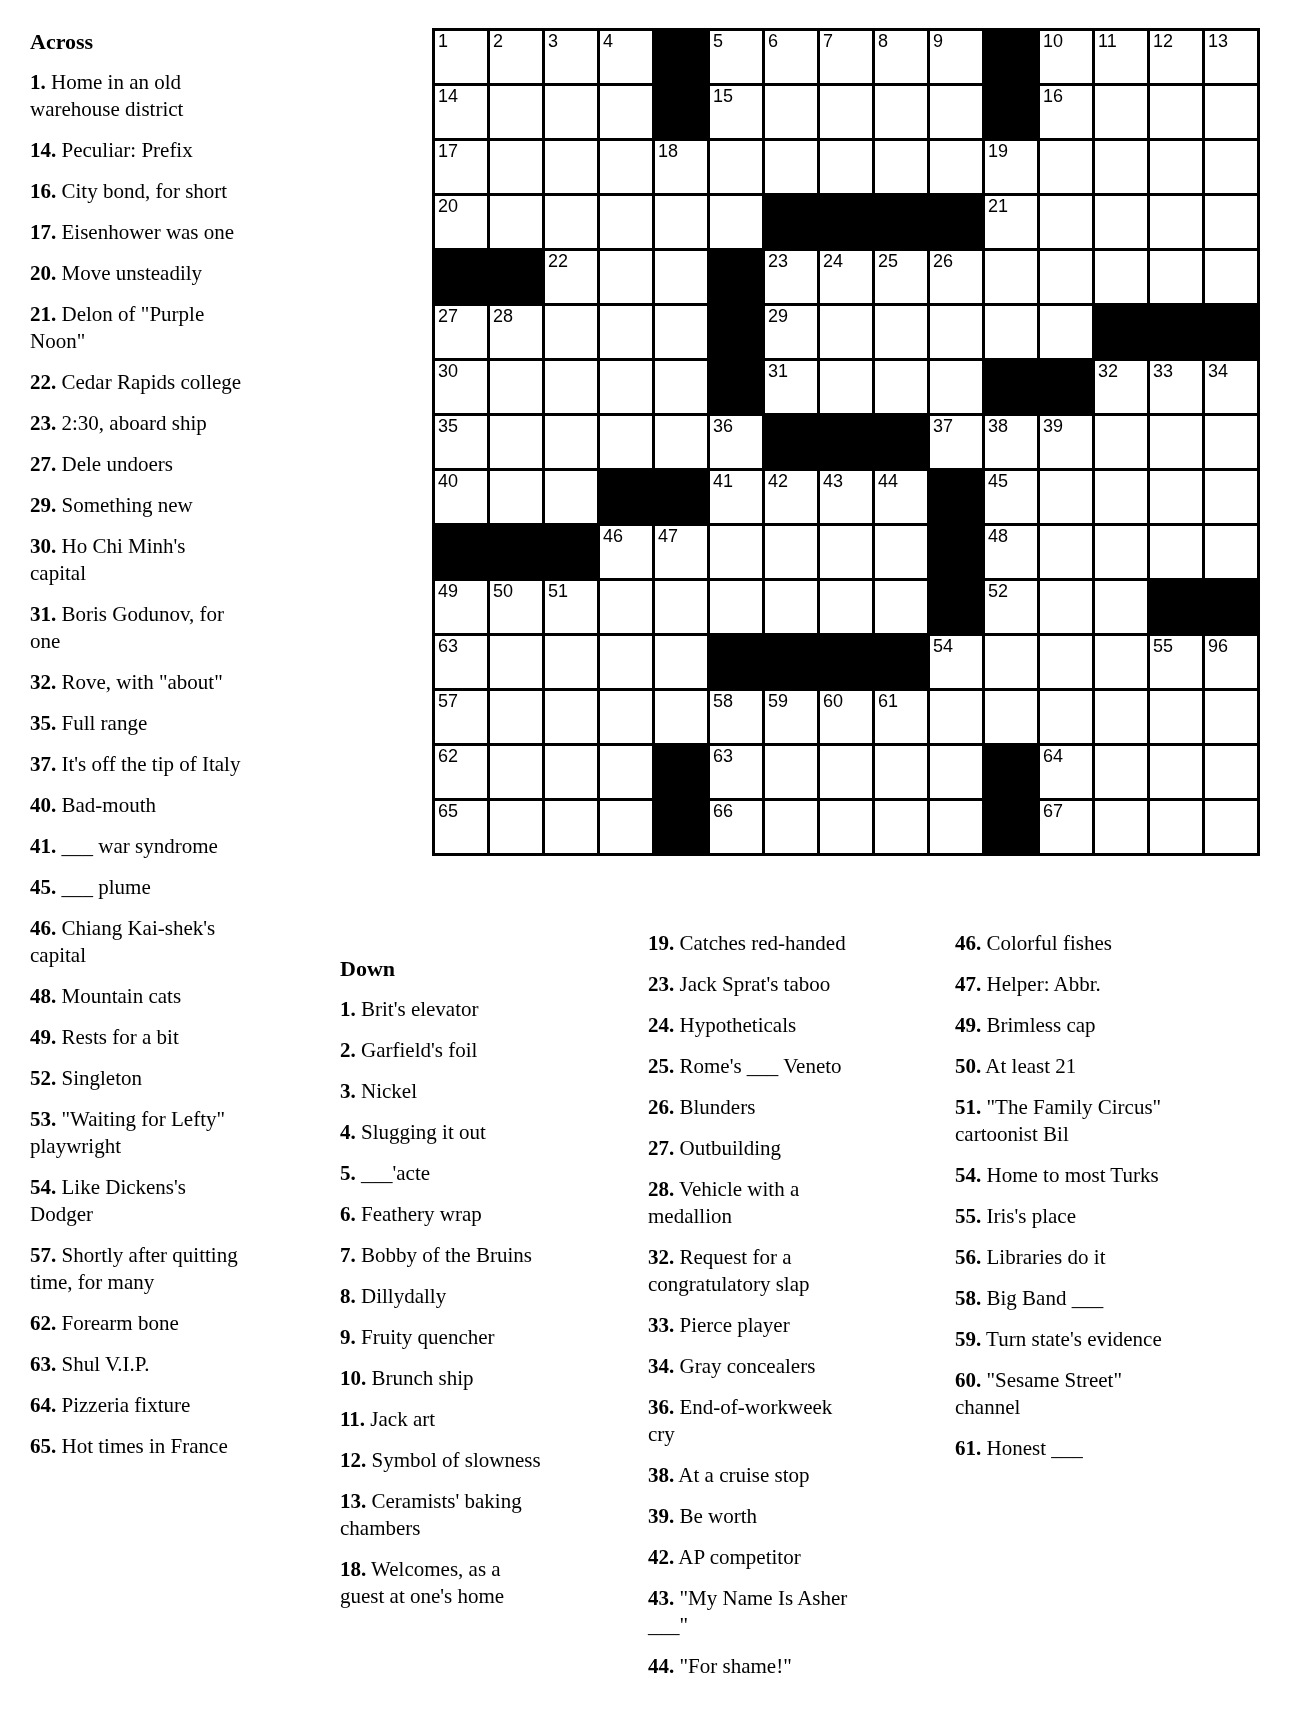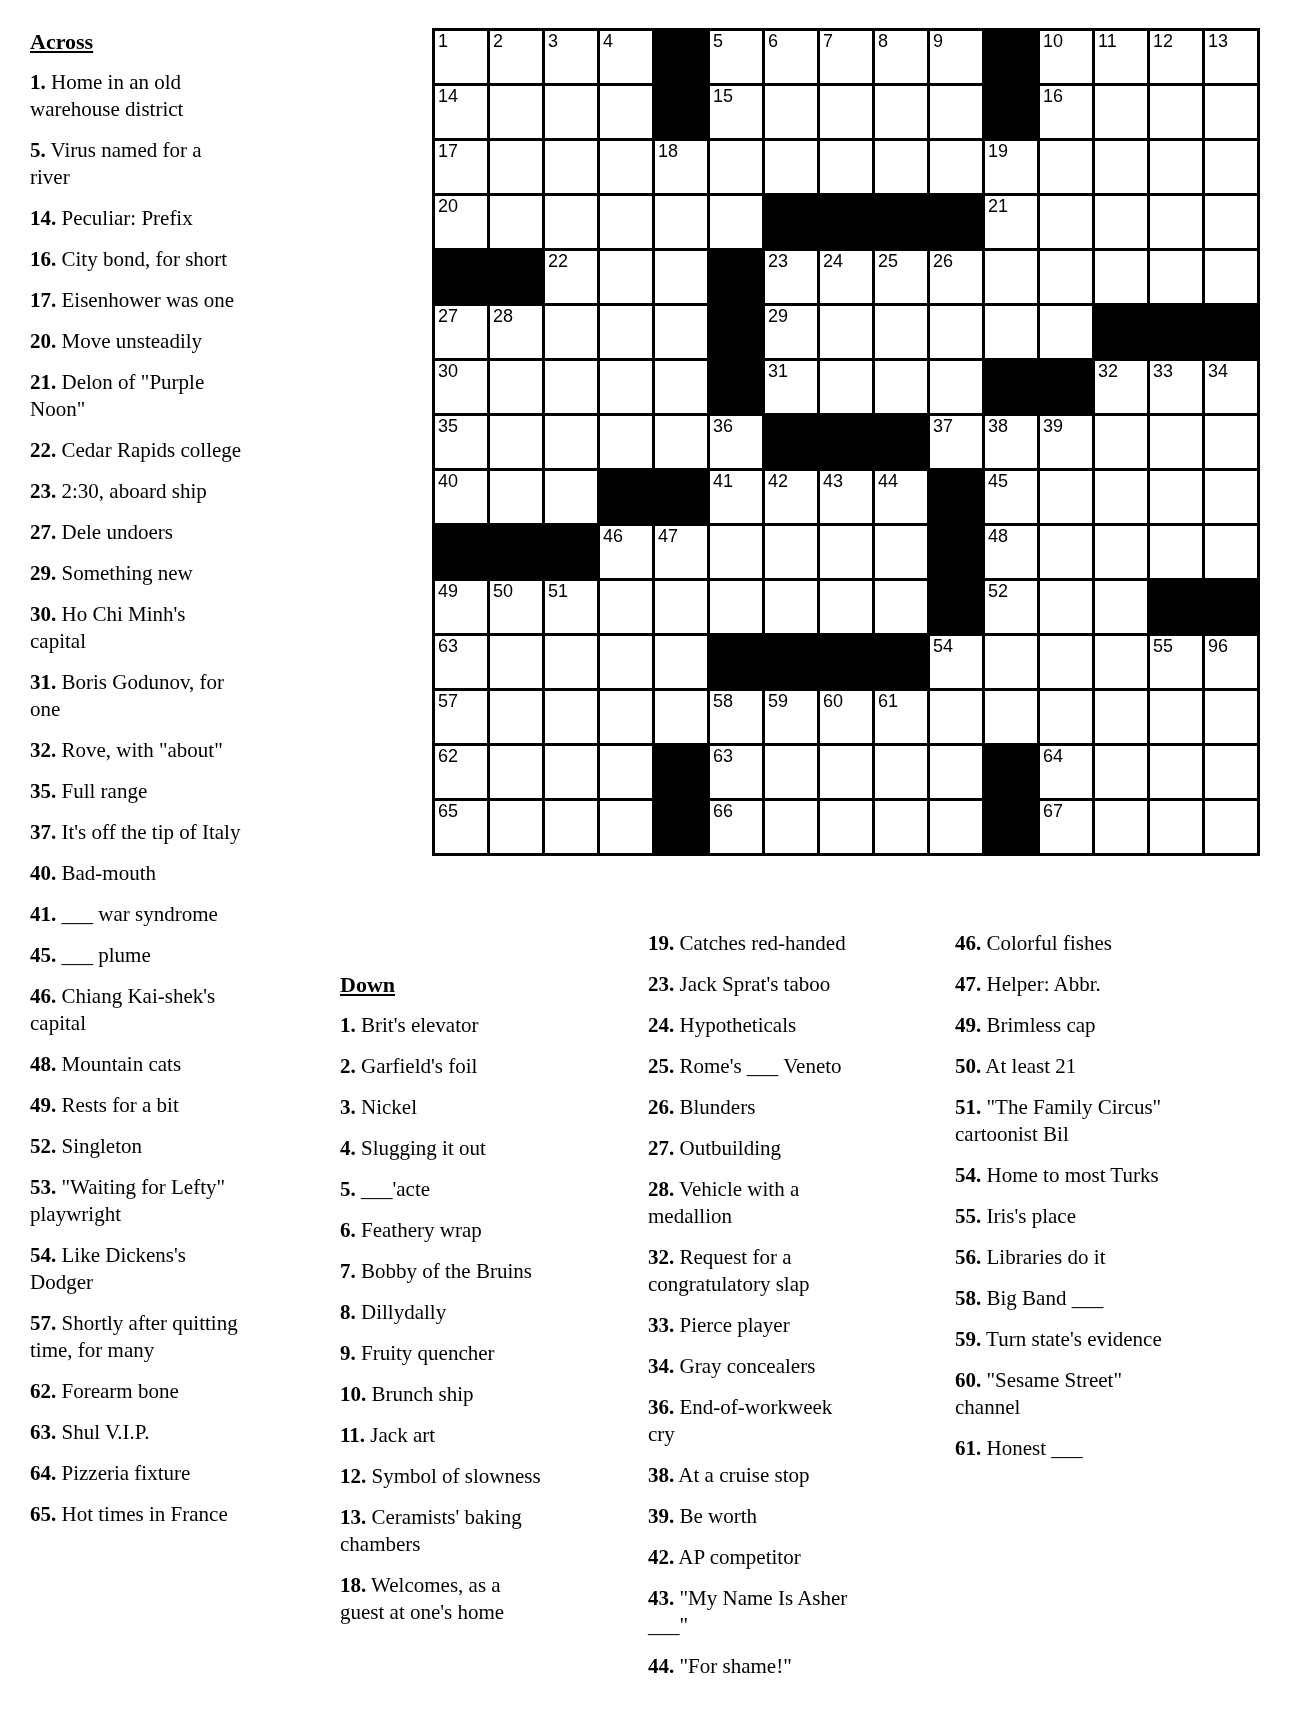--- a/index.html
+++ b/index.html
@@ -3,22 +3,22 @@
 <meta charset="utf-8">
 <style>
   html,body{margin:0;padding:0;background:#fff;}
   .page{position:relative;width:1303px;height:1725px;background:#ffffff;
         font-family:"Liberation Serif",serif;color:#000;overflow:hidden;}
   .clue-col{position:absolute;font-size:21px;line-height:27px;}
   #col1{left:30px;top:28px;width:280px;}
   #col2{left:340px;top:930px;width:245px;}
   #col3{left:648px;top:930px;width:262px;}
   #col4{left:955px;top:930px;width:262px;}
-  .head{font-weight:bold;font-size:22px;margin:0 0 14px 0;text-decoration:underline;}
-  #down-head{margin-top:41px;}
+  .head{font-weight:bold;font-size:22px;margin:0 0 14px 0;}
+  #down-head{margin-top:25px;}
   .clue{margin:0 0 14px 0;}
   .cnum{font-weight:bold;}
   .ctext{white-space:pre-line;}
   .grid{position:absolute;left:432px;top:28px;display:grid;
         grid-template-columns:repeat(15,52px);grid-auto-rows:52px;
         gap:3px;border:3px solid #000;background:#000;}
   .cell{background:#fff;position:relative;}
   .cell.black{background:#000;}
   .num{position:absolute;top:1px;left:3px;
        font-family:"Liberation Sans",sans-serif;font-size:18px;line-height:19px;}
@@ -388,22 +388,20 @@
       <div class="cell"></div>
       <div class="cell"></div>
       <div class="cell"></div>
     </div>
 
   <div class="clue-col" id="col1">
     <div class="head">Across</div>
     <div id="col1-clues">
         <div class="clue"><b class="cnum">1.</b><span class="ctext"> Home in an old
 warehouse district</span></div>
-        <div class="clue"><b class="cnum">5.</b><span class="ctext"> Virus named for a
-river</span></div>
         <div class="clue"><b class="cnum">14.</b><span class="ctext"> Peculiar: Prefix</span></div>
         <div class="clue"><b class="cnum">16.</b><span class="ctext"> City bond, for short</span></div>
         <div class="clue"><b class="cnum">17.</b><span class="ctext"> Eisenhower was one</span></div>
         <div class="clue"><b class="cnum">20.</b><span class="ctext"> Move unsteadily</span></div>
         <div class="clue"><b class="cnum">21.</b><span class="ctext"> Delon of "Purple
 Noon"</span></div>
         <div class="clue"><b class="cnum">22.</b><span class="ctext"> Cedar Rapids college</span></div>
         <div class="clue"><b class="cnum">23.</b><span class="ctext"> 2:30, aboard ship</span></div>
         <div class="clue"><b class="cnum">27.</b><span class="ctext"> Dele undoers</span></div>
         <div class="clue"><b class="cnum">29.</b><span class="ctext"> Something new</span></div>

